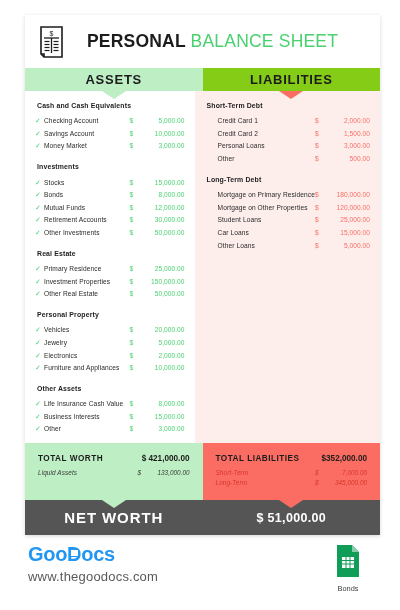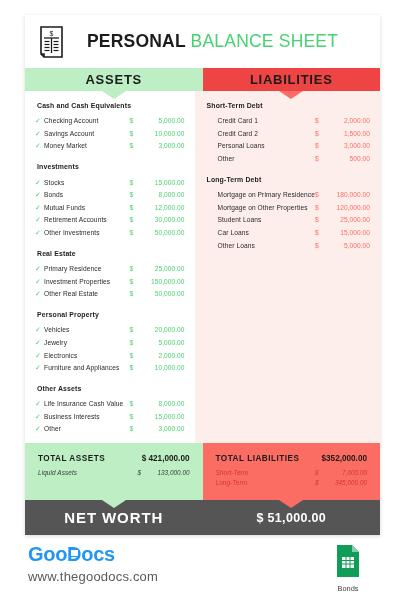--- a/index.html
+++ b/index.html
@@ -72,21 +72,21 @@
   }
   .colhead span {
     font-size: 13px;
     font-weight: bold;
     letter-spacing: 0.75px;
     color: #1c1c1c;
     position: relative;
     z-index: 2;
   }
   .ch-assets { background: #bdeec4; }
-  .ch-liab   { background: #ef4444; }
+  .ch-liab   { background: #84cc16; }
   
   .colhead::after {
     content: "";
     position: absolute;
     left: 50%;
     top: 100%;
     transform: translateX(-50%);
     width: 0; height: 0;
     border-left: 12px solid transparent;
     border-right: 12px solid transparent;
@@ -535,21 +535,21 @@
               <div class="cur">$</div>
               <div class="amt">5,000.00</div>
             </div>
           </div>
         </div>
     </div>
 
     <div class="totals">
       <div class="total-box tb-assets">
         <div class="total-main">
-          <div class="tl">TOTAL ASSETS</div>
+          <div class="tl">TOTAL WORTH</div>
           <div class="tv">$ 421,000.00</div>
         </div>
         <div class="total-sub">
           <div class="sl">Liquid Assets</div>
           <div class="sc">$</div>
           <div class="sv">133,000.00</div>
         </div>
       </div>
       <div class="total-box tb-liab">
         <div class="total-main">

